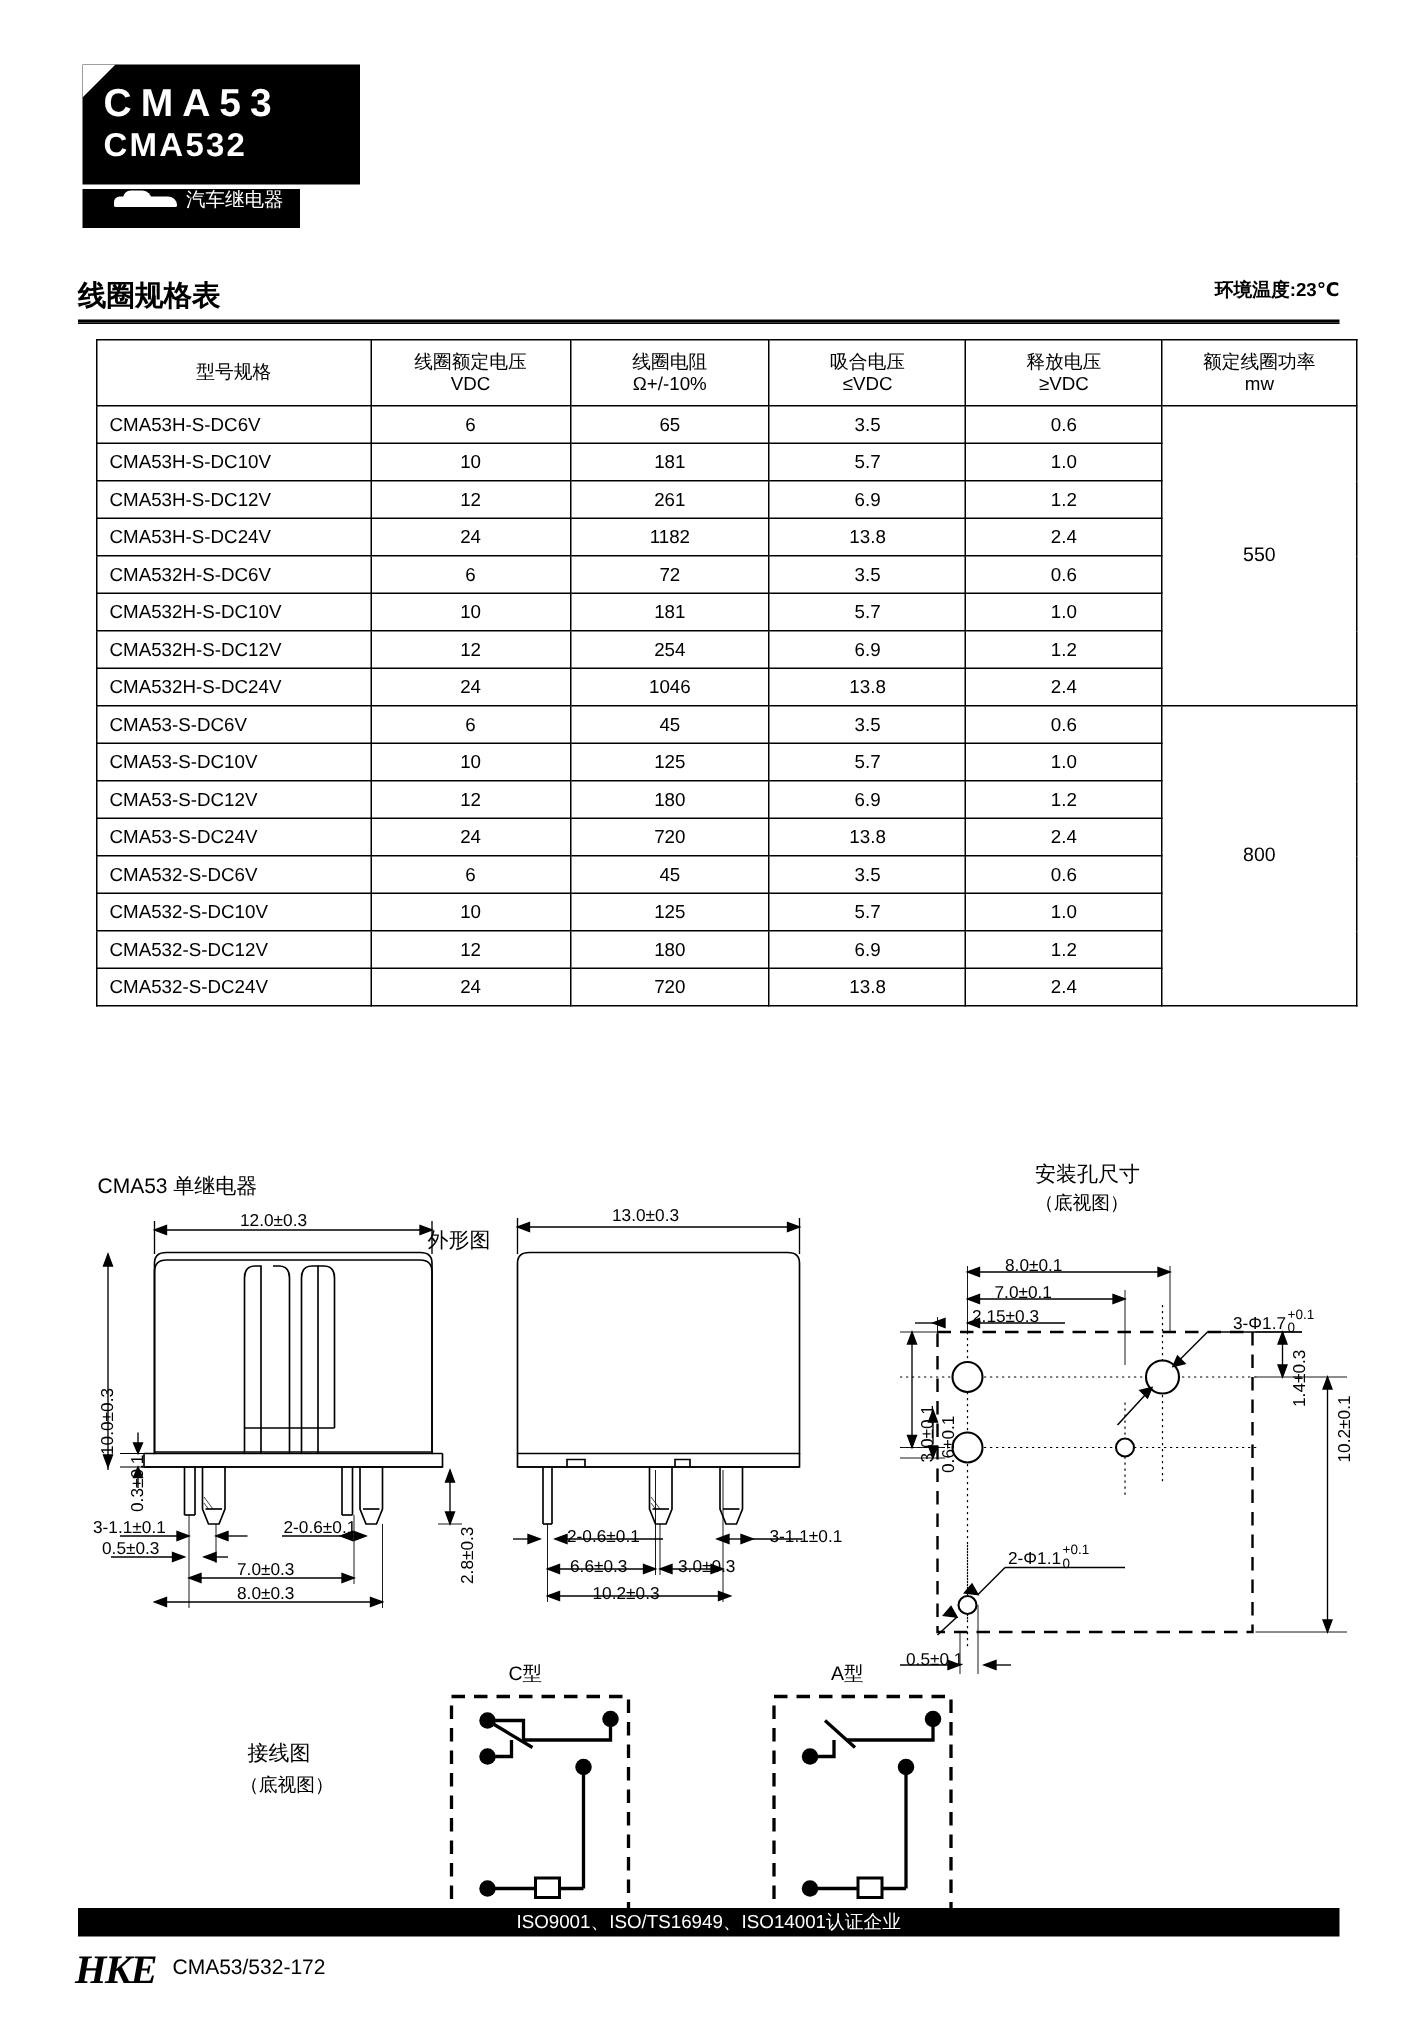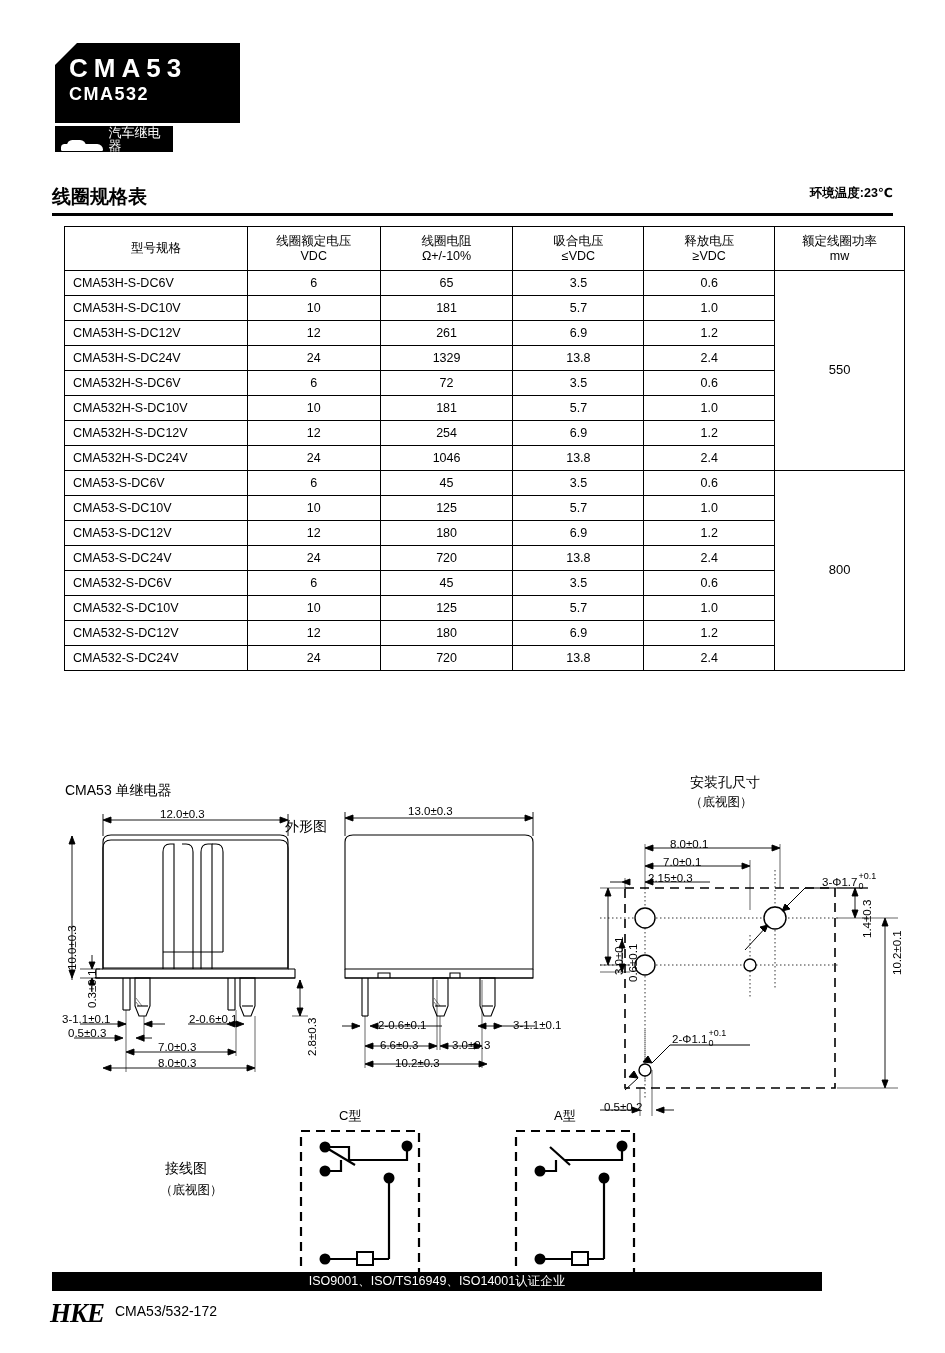--- a/index.html
+++ b/index.html
@@ -23,25 +23,25 @@
   .logo-corner {
     position:absolute; left:0; top:0; width:0; height:0;
     border-left: 22px solid #fff; border-bottom: 22px solid transparent;
   }
   .logo-l1 {
     position:absolute; left:14px; top:10px;
     font-size:26px; font-weight:bold; letter-spacing:6px;
   }
   .logo-l2 {
     position:absolute; left:14px; top:41px;
-    font-size:18px; font-weight:bold; letter-spacing:1.5px;
+    font-size:22px; font-weight:bold; letter-spacing:1.5px;
   }
   .logo-sub {
-    background:#000; color:#fff; width:118px; height:26px; margin-top:3px;
-    display:flex; align-items:flex-end; gap:6px; padding-left:6px;
+    background:#000; color:#fff; width:145px; height:26px; margin-top:3px;
+    display:flex; align-items:flex-start; gap:6px; padding-left:21px;
   }
   .car-glyph { width:42px; height:13px; position:relative; }
   .car-glyph .body {
     position:absolute; left:0; bottom:1px; width:42px; height:7px;
     background:#fff; border-radius: 9px 14px 3px 3px;
   }
   .car-glyph .roof {
     position:absolute; left:6px; bottom:6px; width:19px; height:6px;
     background:#fff; border-radius: 7px 8px 0 0;
   }
@@ -75,21 +75,21 @@
   
   .draw-area { position:absolute; left:0; top:760px; width:945px; height:560px; }
   .lbl { position:absolute; font-size:11.5px; white-space:nowrap; }
   .vtxt { transform-origin: left top; }
   .title-cn { position:absolute; font-size:14px; }
 
   svg { position:absolute; left:0; top:0; overflow:visible; }
 
   
   .iso-bar {
-    position:absolute; left:52px; top:1272px; width:770px; height:19px;
+    position:absolute; left:52px; top:1272px; width:841px; height:19px;
     background:#000; color:#fff; font-size:12.5px;
     display:flex; align-items:center; justify-content:center;
   }
   .hke {
     position:absolute; left:50px; top:1298px;
     font-family:"Liberation Serif","DejaVu Serif",serif;
     font-weight:bold; font-style:italic; font-size:27px; letter-spacing:-1px;
   }
   .hke-code {
     position:absolute; left:115px; top:1303px; font-size:14px;
@@ -168,21 +168,21 @@
         <tr>
           <td class="model">CMA53H-S-DC12V</td>
           <td>12</td>
           <td>261</td>
           <td>6.9</td>
           <td>1.2</td>
         </tr>
         <tr>
           <td class="model">CMA53H-S-DC24V</td>
           <td>24</td>
-          <td>1329</td>
+          <td>1182</td>
           <td>13.8</td>
           <td>2.4</td>
         </tr>
         <tr>
           <td class="model">CMA532H-S-DC6V</td>
           <td>6</td>
           <td>72</td>
           <td>3.5</td>
           <td>0.6</td>
         </tr>
@@ -555,21 +555,21 @@
     <div style="position:absolute; left:822px; top:112px;">
       <span class="lbl" style="position:static;">3-Φ1.7</span><span style="display:inline-block; vertical-align:middle; font-size:9px; line-height:1.05; margin-left:1px;"><span style="display:block;">+0.1</span><span style="display:block;">0</span></span>
     </div>
     <div style="position:absolute; left:672px; top:269px;">
       <span class="lbl" style="position:static;">2-Φ1.1</span><span style="display:inline-block; vertical-align:middle; font-size:9px; line-height:1.05; margin-left:1px;"><span style="display:block;">+0.1</span><span style="display:block;">0</span></span>
     </div>
     <div class="lbl vtxt" style="left:861px; top:178px; transform:rotate(-90deg);">1.4±0.3</div>
     <div class="lbl vtxt" style="left:891px; top:215px; transform:rotate(-90deg);">10.2±0.1</div>
     <div class="lbl vtxt" style="left:613px; top:215px; transform:rotate(-90deg);">3.0±0.1</div>
     <div class="lbl vtxt" style="left:627px; top:222px; transform:rotate(-90deg);">0.6±0.1</div>
-    <div class="lbl" style="left:604px; top:341px;">0.5±0.2</div>
+    <div class="lbl" style="left:604px; top:341px;">0.5±0.1</div>
 
     <div class="title-cn" style="left:165px; top:400px;">接线图</div>
     <div class="title-cn" style="left:160px; top:422px; font-size:12.5px;">（底视图）</div>
     <div class="lbl" style="left:339px; top:347px; font-size:13px;">C型</div>
     <div class="lbl" style="left:554px; top:347px; font-size:13px;">A型</div>
 
     <svg width="130" height="165" style="left:297px; top:367px;">
       <rect x="4" y="4" width="118" height="152" fill="none" stroke="#000" stroke-width="2.2" stroke-dasharray="9,6"></rect>
       <g stroke="#000" stroke-width="2.2" fill="none">
         <path d="M28,20 L52,20 L52,33 L110,33 L110,19"></path>

